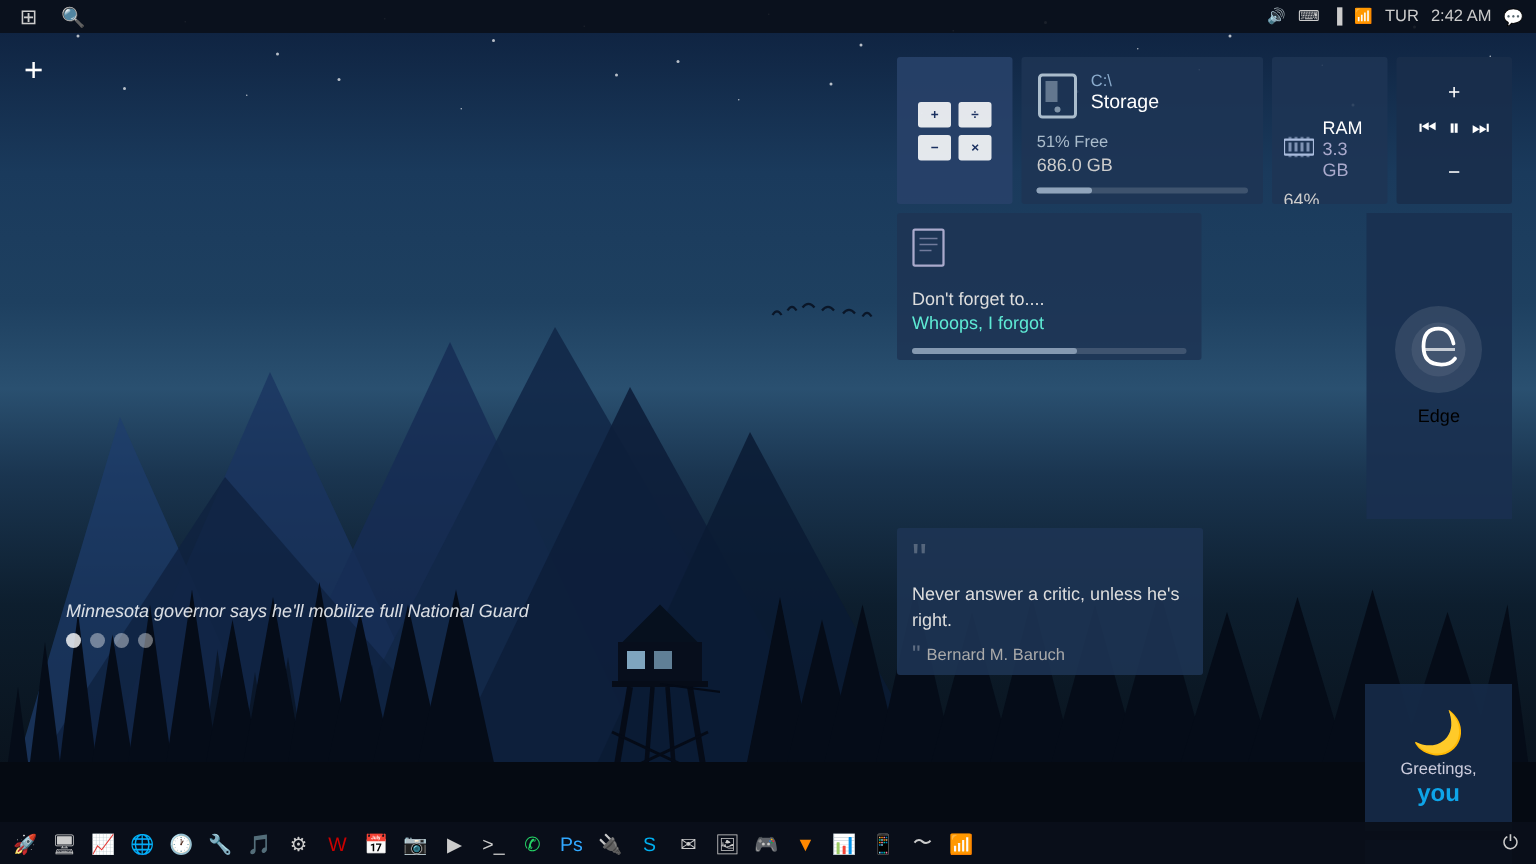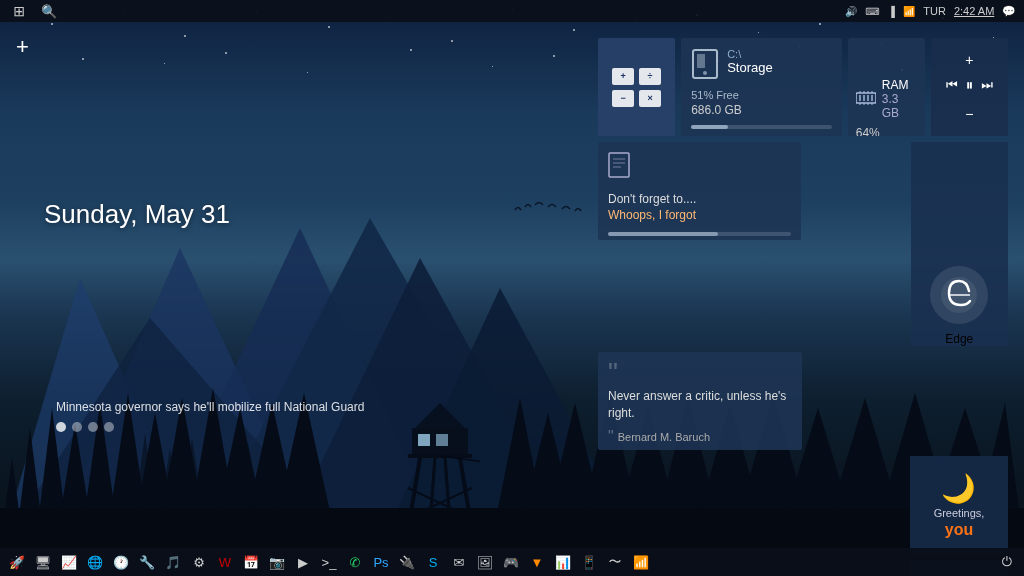--- a/index.html
+++ b/index.html
@@ -102,24 +102,25 @@
     #clock-date {
       font-size: 26px;
       font-weight: 300;
       margin-top: 4px;
       text-shadow: 0 1px 5px rgba(0,0,0,0.5);
     }
 
     
     #news-area {
       position: absolute;
-      left: 56px;
+      left: 44px;
       top: 400px;
       z-index: 10;
       color: rgba(255,255,255,0.85);
+      font-style: italic;
     }
     .news-item {
       font-size: 12px;
       margin-bottom: 4px;
       font-weight: 300;
     }
     .news-dots {
       display: flex;
       gap: 6px;
       margin-top: 8px;
@@ -243,21 +244,21 @@
     .quote-text { font-size: 12px; font-style: normal; color: #ddd; line-height: 1.4; }
     .quote-attr { font-size: 11px; color: #aaa; margin-top: 6px; display: flex; align-items: center; gap: 4px; }
     .quote-open { font-size: 16px; color: rgba(255,255,255,0.3); }
 
     
     .edge-inner {
       width: 98px; height: 204px;
       display: flex;
       flex-direction: column;
       align-items: center;
-      justify-content: flex-end;
+      justify-content: center;
       background: rgba(25, 48, 80, 0.9);
     }
     .edge-circle {
       width: 58px; height: 58px;
       border-radius: 50%;
       background: rgba(255,255,255,0.1);
       display: flex;
       align-items: center;
       justify-content: center;
       overflow: hidden;
@@ -268,21 +269,21 @@
       width: 98px; height: 98px;
       display: flex;
       flex-direction: column;
       align-items: center;
       justify-content: center;
       background: rgba(22, 42, 72, 0.92);
       gap: 2px;
     }
     .greet-moon-icon { font-size: 28px; color: #ccd8e8; }
     .greet-text { font-size: 11px; color: #ccd; }
-    .greet-you { font-size: 16px; font-weight: 600; color: #f97316; }
+    .greet-you { font-size: 16px; font-weight: 600; color: #0ea5e9; }
 
     
     .hp-inner {
       width: 98px; height: 98px;
       display: flex;
       align-items: center;
       justify-content: center;
       background: rgba(35, 58, 92, 0.92);
     }
 
@@ -440,29 +441,28 @@
   <div class="topbar-left">
     <div class="taskbar-icon" style="font-size:14px;">⊞</div>
     <div class="taskbar-icon" style="font-size:13px;">🔍</div>
   </div>
   <div class="topbar-right">
     <span style="font-size:10px;">🔊</span>
     <span style="font-size:10px;">⌨</span>
     <span style="font-size:10px;">▐</span>
     <span style="font-size:10px;">📶</span>
     <span style="font-size:11px;color:#ccc;">TUR</span>
-    <span style="font-size:11px;color:#ccc;font-weight:500;text-decoration:underline;">2:42 AM</span>
+    <span style="font-size:11px;color:#ccc;font-weight:500;">2:42 AM</span>
     <span style="font-size:11px;">💬</span>
   </div>
 </div>
 
 <div id="add-button">+</div>
 
 <div id="clock-area">
-  <div id="clock-date">Sunday, May 31</div>
 </div>
 
 <div id="news-area">
   <div class="news-item">Minnesota governor says he'll mobilize full National Guard</div>
   <div class="news-dots">
     <div class="news-dot active"></div>
     <div class="news-dot"></div>
     <div class="news-dot"></div>
     <div class="news-dot"></div>
   </div>
@@ -556,21 +556,21 @@
           <div class="note-icon">
             <svg width="22" height="26" viewBox="0 0 22 26">
               <rect x="1" y="1" width="20" height="24" rx="1" fill="none" stroke="#aac" stroke-width="1.5"></rect>
               <line x1="5" y1="7" x2="17" y2="7" stroke="#aac" stroke-width="1" opacity="0.6"></line>
               <line x1="5" y1="11" x2="17" y2="11" stroke="#aac" stroke-width="1" opacity="0.6"></line>
               <line x1="5" y1="15" x2="13" y2="15" stroke="#aac" stroke-width="1" opacity="0.6"></line>
             </svg>
           </div>
         </div>
         <div class="note-text">Don't forget to....</div>
-        <div class="note-text" style="color:#fdba74;margin-top:2px;">Whoops, I forgot</div>
+        <div class="note-text" style="color:#5eead4;margin-top:2px;">Whoops, I forgot</div>
         <div class="note-bar">
           <div class="note-bar-fill" style="width:60%"></div>
         </div>
       </div>
     </div>
 
     <div style="width:98px;"></div>
 
     <div class="edge-inner">
       <div class="edge-circle">

